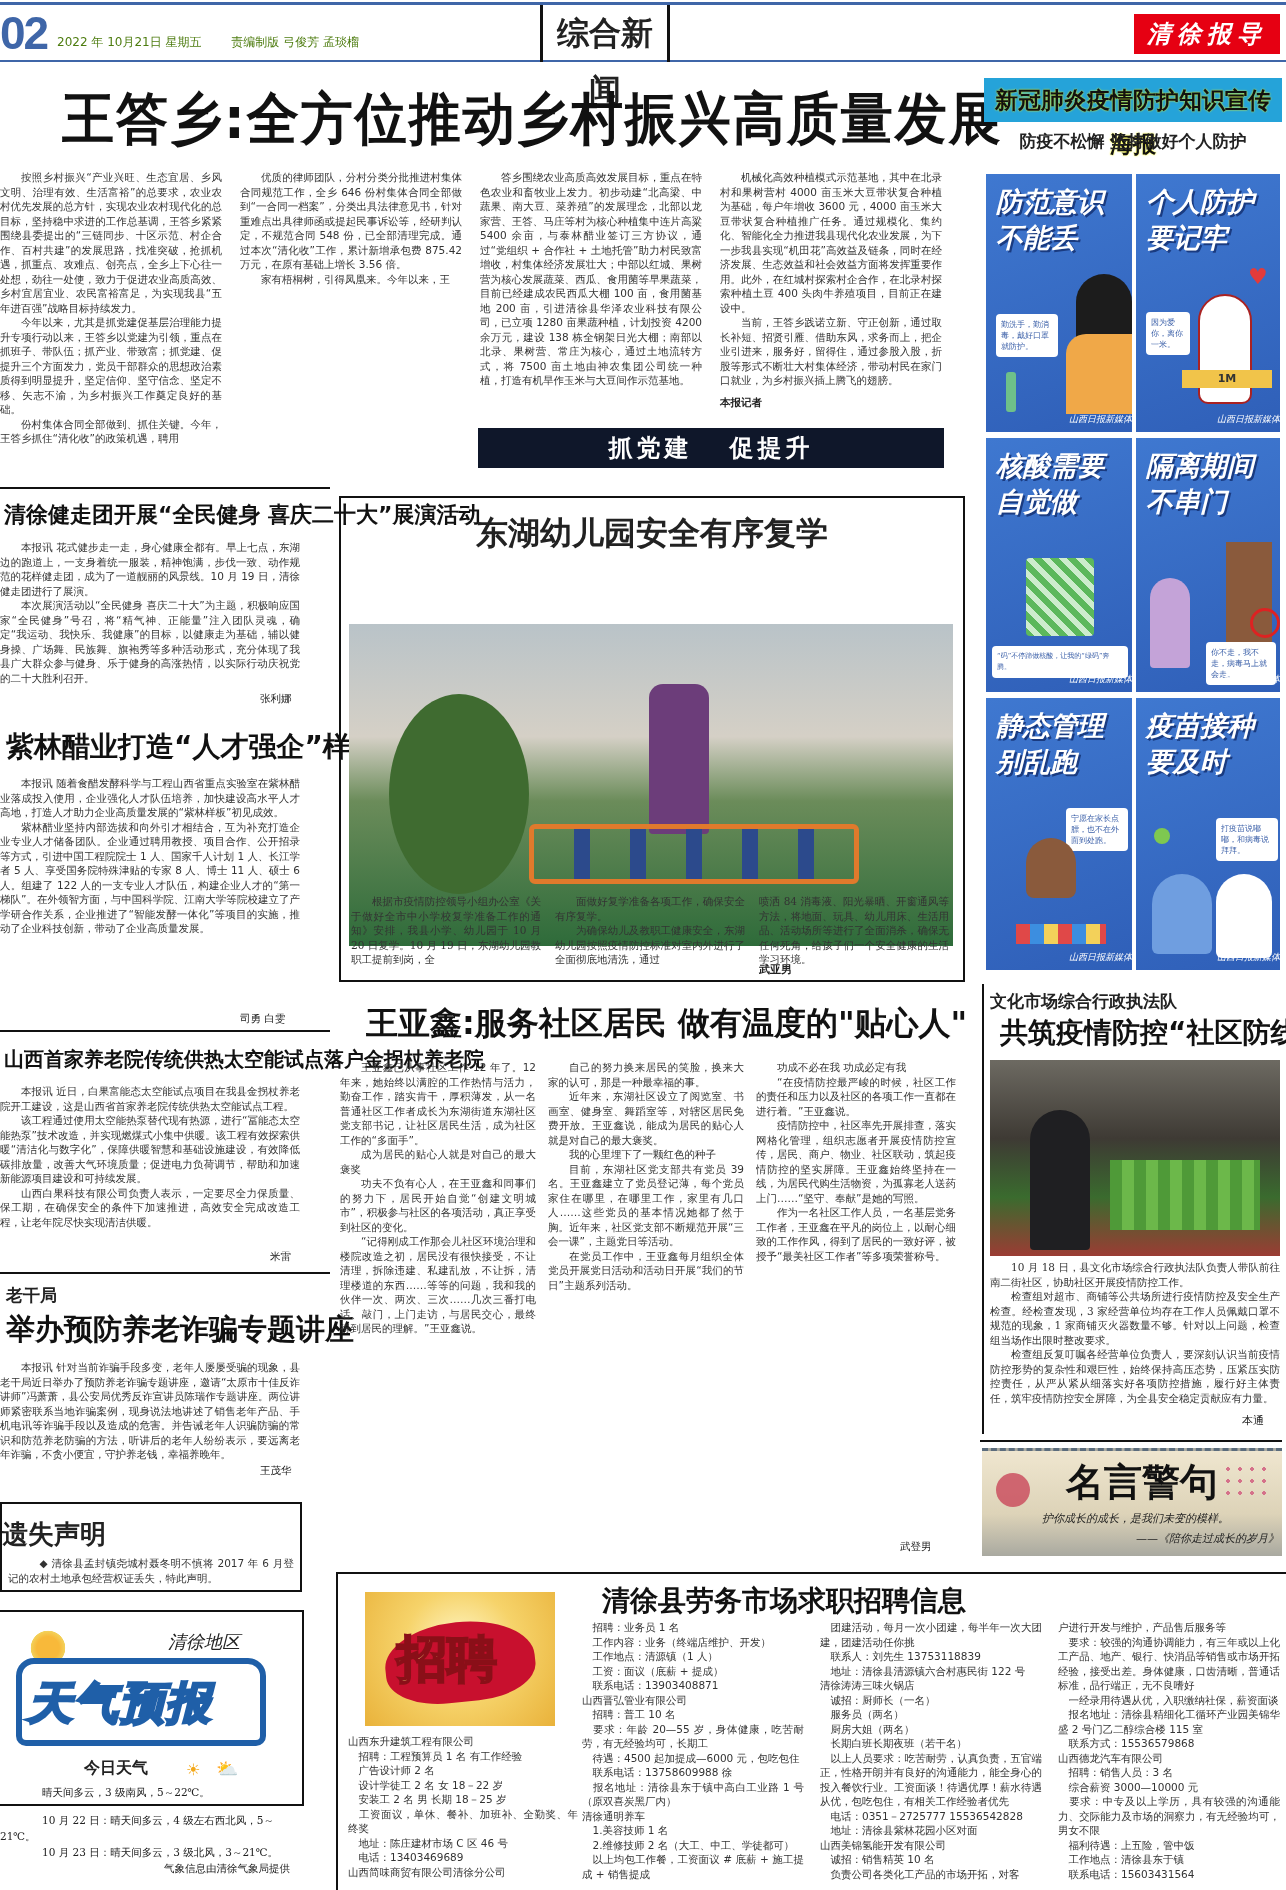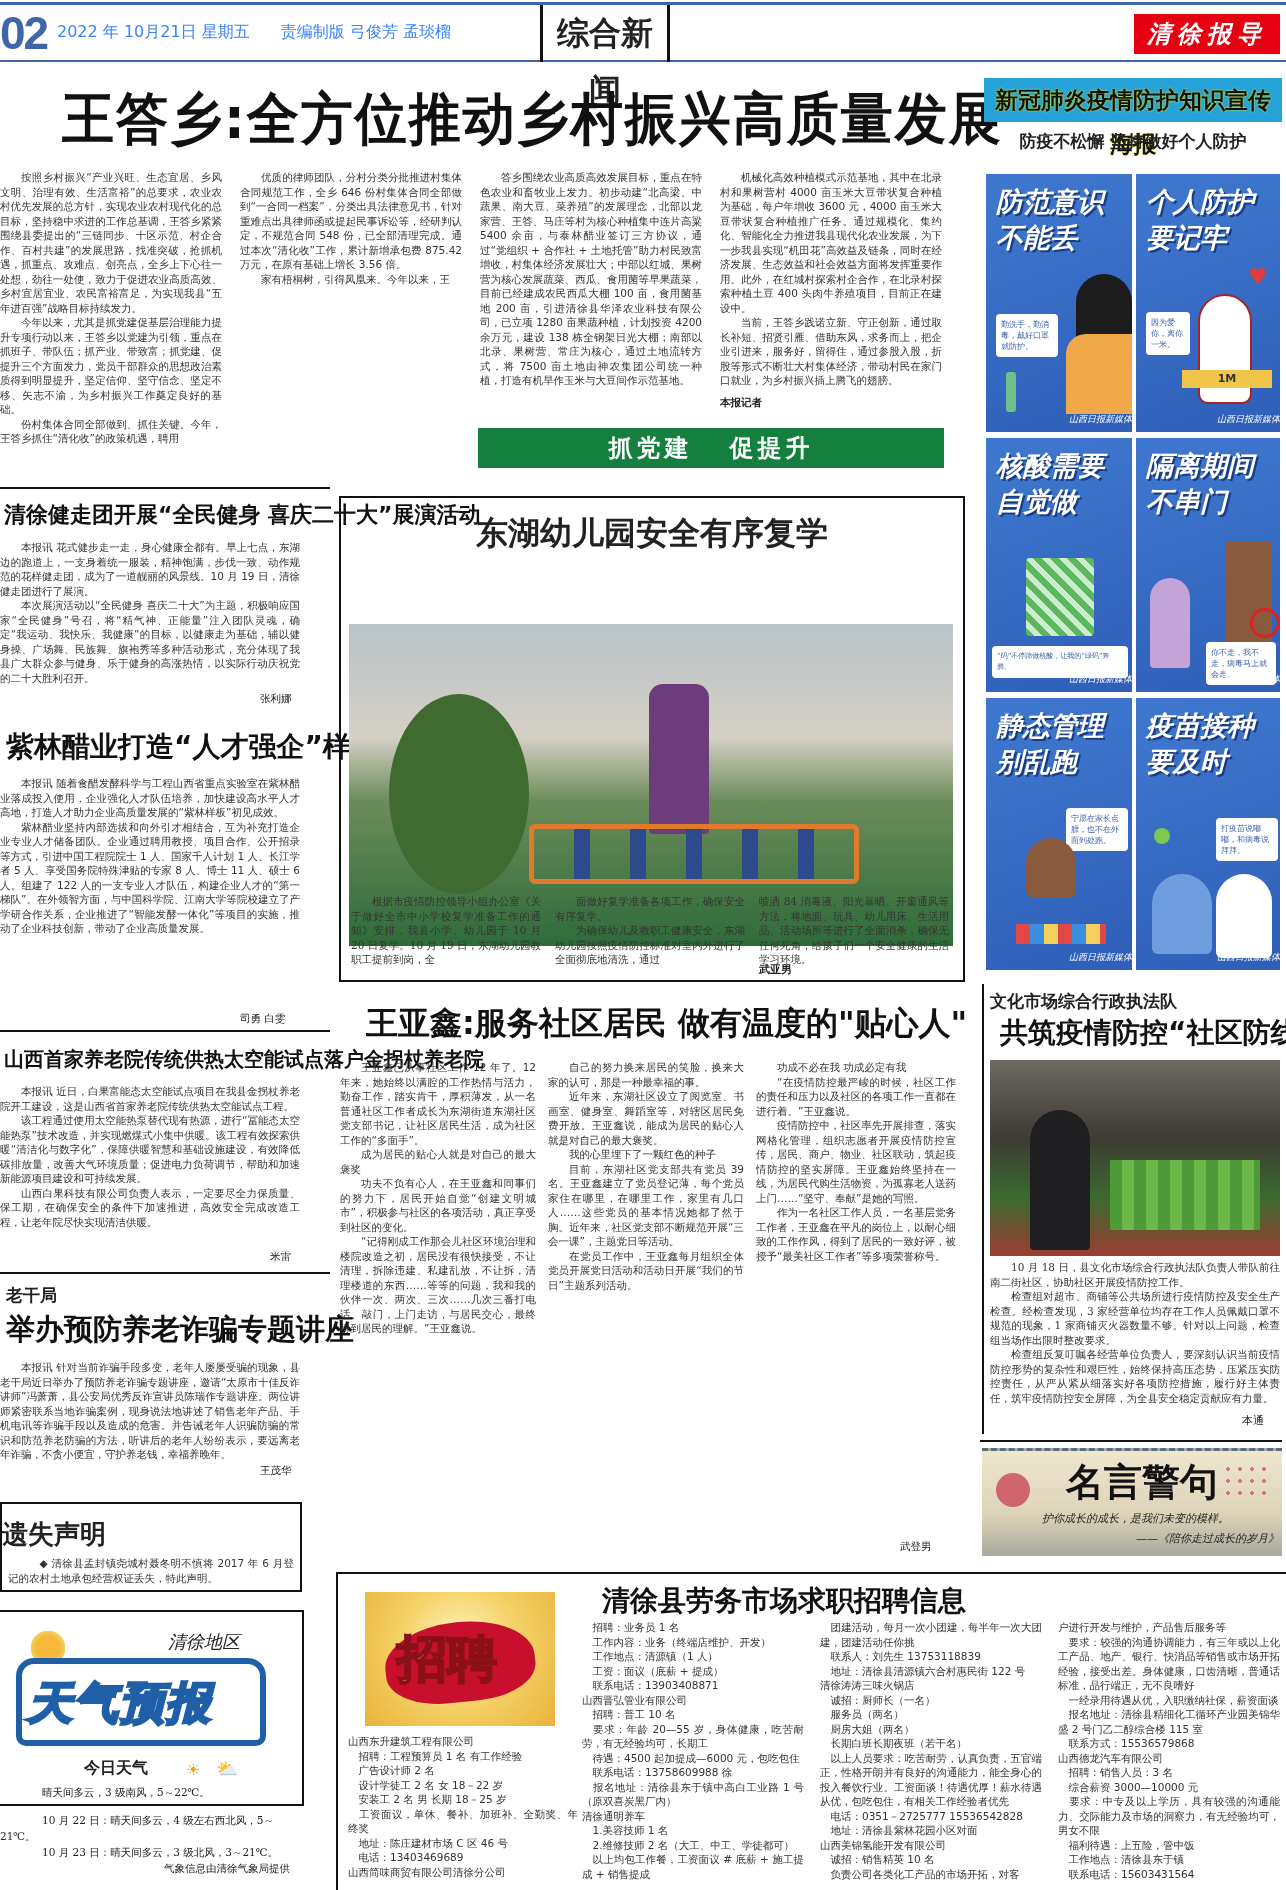--- a/index.html
+++ b/index.html
@@ -1,29 +1,29 @@
 <!DOCTYPE html>
 <html><head>
 <meta charset="utf-8">
 <style>
 *{box-sizing:border-box;margin:0;padding:0}
 body{width:1286px;height:1890px;background:#fff;font-family:"DejaVu Sans","Liberation Sans",sans-serif;color:#222;position:relative;overflow:hidden}
 .abs{position:absolute}
 .topline{left:0;top:2px;width:1286px;height:3px;background:#3f66a8}
 .masthead{left:0;top:5px;width:1286px;height:57px;border-bottom:2px solid #3f66a8}
 .pageno{left:0;top:6px;font-family:"Liberation Sans",sans-serif;font-weight:bold;font-size:46px;color:#3f66a8;letter-spacing:-2px}
-.dateline{left:57px;top:22px;font-size:16px;color:#3b82f6}
+.dateline{left:57px;top:34px;font-size:12px;color:#4d7c0f}
 .section{left:540px;top:5px;width:130px;height:57px;border-left:3px solid #111;border-right:3px solid #111;font-family:"DejaVu Serif",serif;font-size:32px;font-weight:bold;text-align:center;line-height:57px}
 .brand{left:1134px;top:14px;width:146px;height:40px;background:#e60012;color:#fff;font-family:"DejaVu Serif",serif;font-size:24px;font-style:italic;font-weight:bold;text-align:center;line-height:40px;letter-spacing:6px}
 .headline{left:62px;top:85px;font-family:"DejaVu Sans",sans-serif;font-weight:bold;font-size:52px;letter-spacing:2px;color:#111;transform:scaleY(1.08)}
 .body{font-size:10.5px;line-height:14.5px;color:#333;text-align:justify;overflow:hidden}
 .body p{text-indent:2em}
 .h2{font-weight:bold;color:#111;white-space:nowrap}
 .box{border:2px solid #111}
-.redbar{background:#15803d;color:#fff;font-weight:bold;text-align:center}
+.redbar{background:#0f172a;color:#fff;font-weight:bold;text-align:center}
 .poster-title{background:#25a3d9;color:#111;font-weight:bold;font-size:23px;text-align:center;line-height:44px;text-shadow:0 0 2px #ff0}
 .poster{background:linear-gradient(160deg,#3f78d0 0%,#2f5fb8 100%);border:2px solid #fff;color:#fff;overflow:hidden}
 .poster .pt{font-weight:bold;font-size:27px;line-height:36px;padding:10px 0 0 10px;text-shadow:2px 2px 0 #1a3b80;font-style:italic}
 .poster .bubble{position:absolute;background:#fff;color:#3a5fa8;font-size:8px;padding:5px;border-radius:4px;line-height:11px}
 .poster .foot{position:absolute;bottom:6px;width:100%;text-align:right;font-size:9px;font-style:italic;color:#fff}
 .photo{background:linear-gradient(180deg,#b9c3c8 0%,#d5d0c6 35%,#6b8c5a 55%,#2e6b3a 100%);position:relative;overflow:hidden}
 .bylineR{text-align:left;font-weight:bold}
 </style>
 </head>
 <body>

